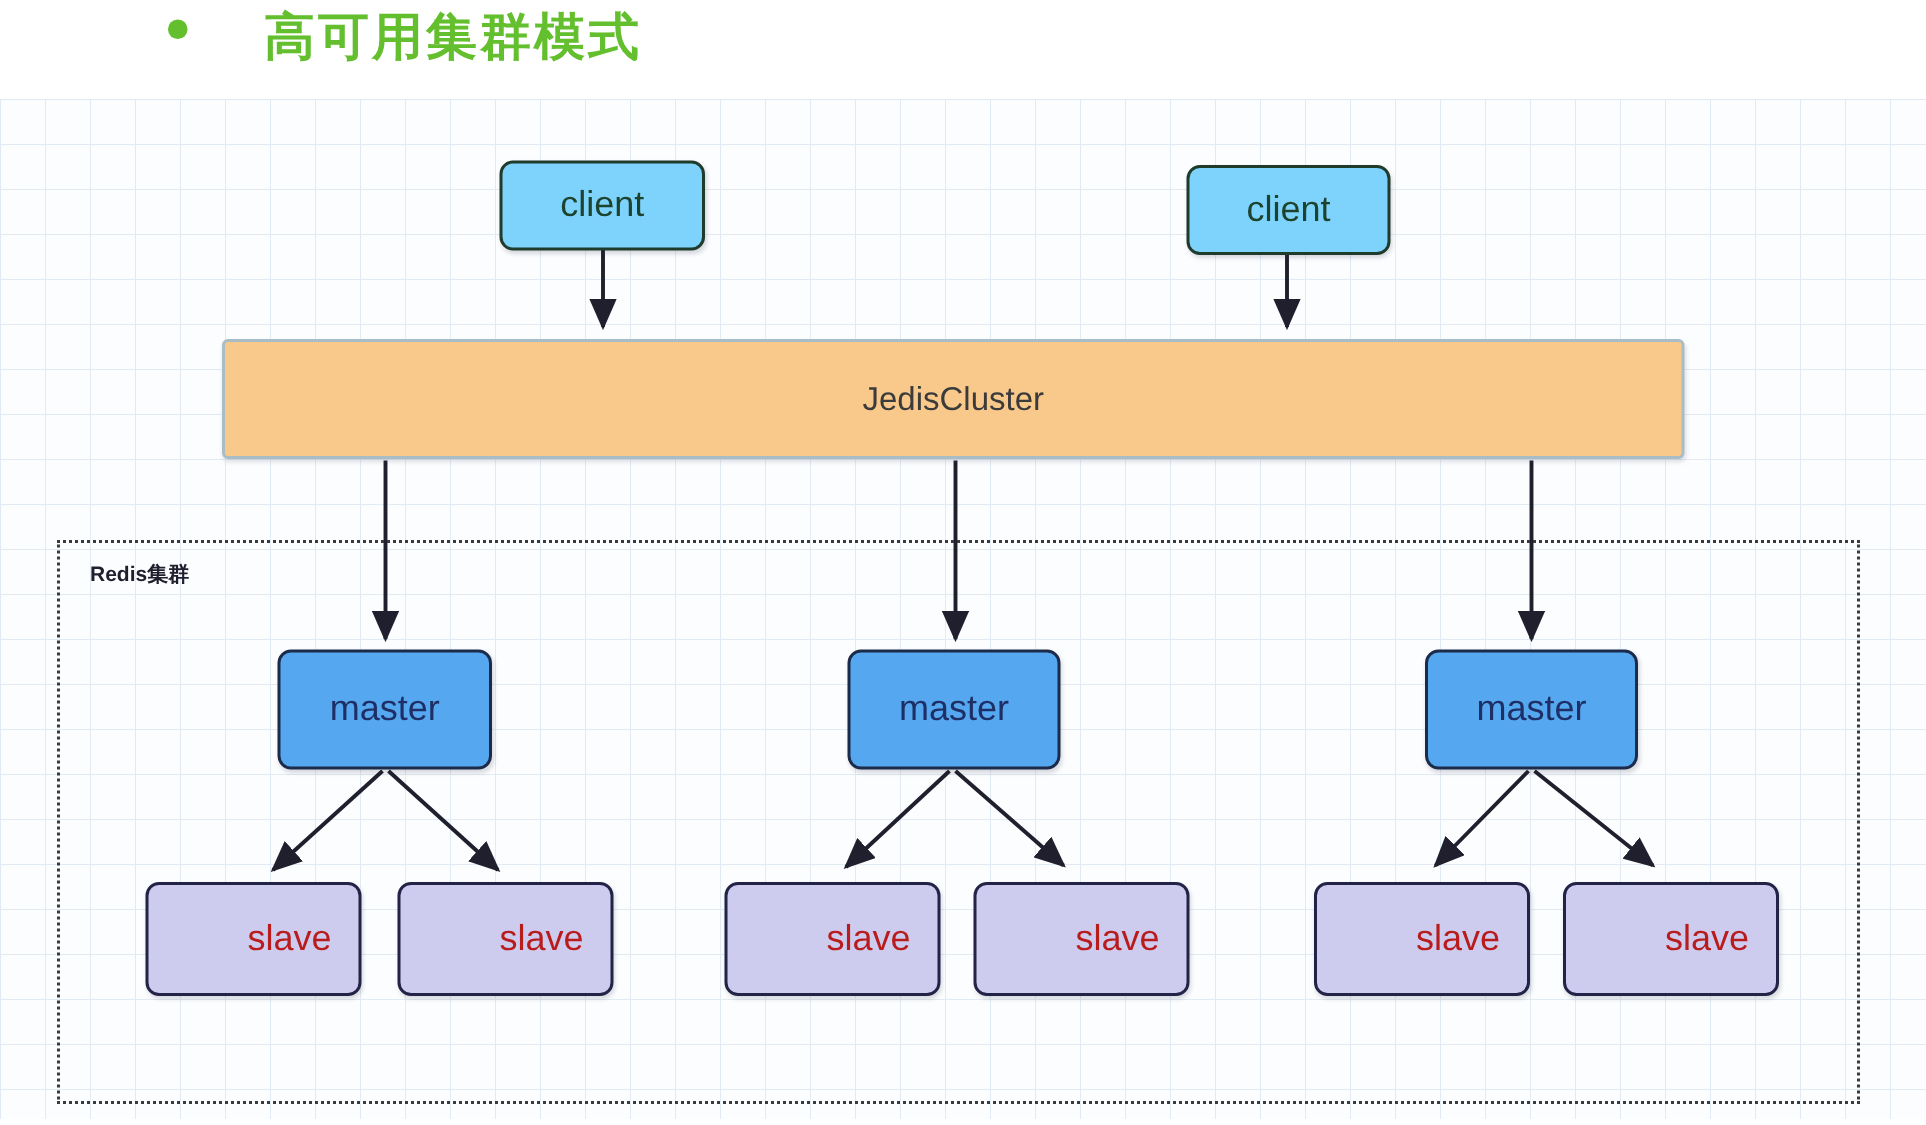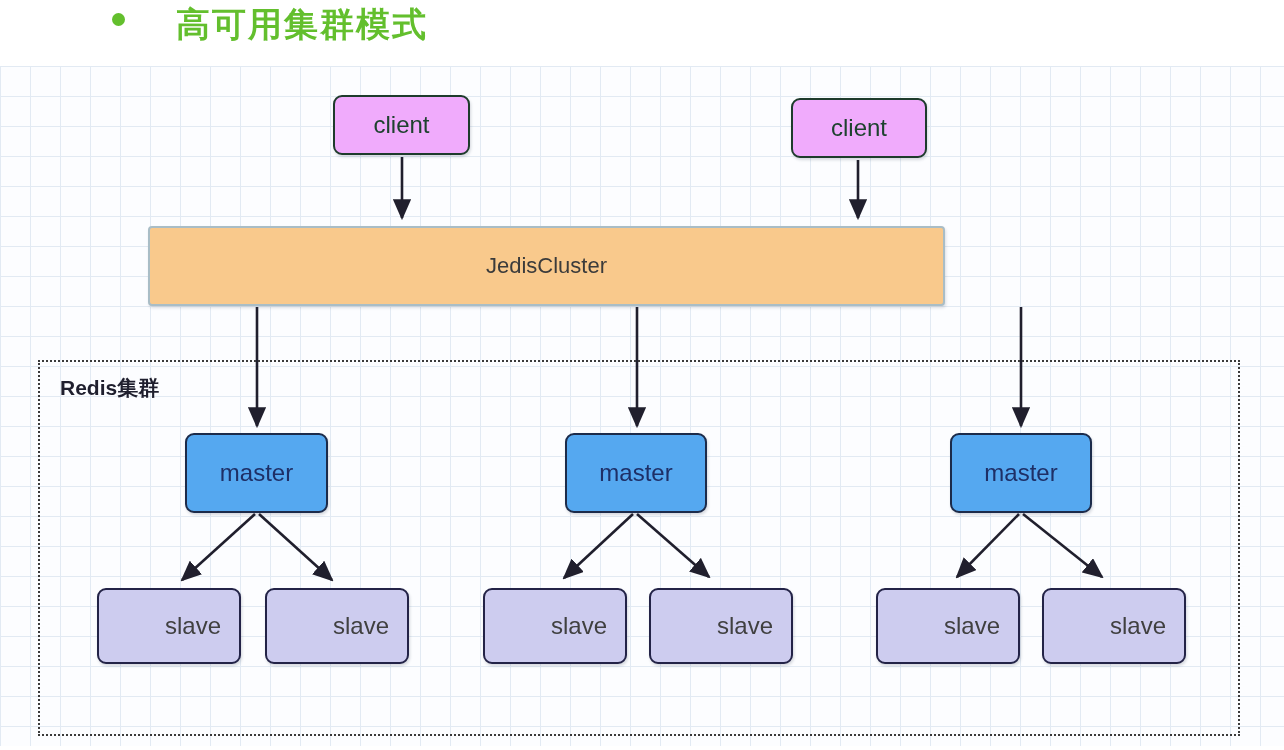--- a/index.html
+++ b/index.html
@@ -45,40 +45,41 @@
   .node {
     position: absolute;
     display: flex;
     align-items: center;
     justify-content: center;
     border-radius: 9px;
     font-size: 24px;
     box-shadow: 1px 2px 3px rgba(40,50,70,0.18);
   }
   .client {
-    background: #f0abfc;
+    background: #7dd3fc;
     border: 2.5px solid #1e3b2c;
     color: #1d422e;
+    margin-top: 12px;
   }
   .master {
     background: #55a8f0;
     border: 2.5px solid #1c2b4a;
     color: #1e2f66;
   }
   .slave {
     background: #cdccef;
     border: 2.5px solid #232347;
-    color: #404040;
+    color: #b91c1c;
     padding-left: 48px;
   }
 
   .bus {
     position: absolute;
     left: 148px; top: 226px;
-    width: 797px; height: 80px;
+    width: 975px; height: 80px;
     background: #f9c98c;
     border: 2px solid #a9bdc6;
     border-radius: 4px;
     display: flex;
     align-items: center;
     justify-content: center;
     font-size: 22px;
     color: #3b3b3b;
     box-shadow: 1px 2px 3px rgba(40,50,70,0.15);
   }
@@ -86,21 +87,21 @@
   .cluster-box {
     position: absolute;
     left: 38px; top: 360px;
     width: 1202px; height: 376px;
     border: 2px dotted #3a3a3a;
     background: transparent;
   }
   .cluster-label {
     position: absolute;
     left: 20px; top: 12px;
-    font-size: 21px;
+    font-size: 14px;
     font-weight: bold;
     color: #1f1f2e;
   }
 
   .arrows {
     position: absolute;
     left: 0; top: 0;
     width: 1284px; height: 750px;
     pointer-events: none;
   }

